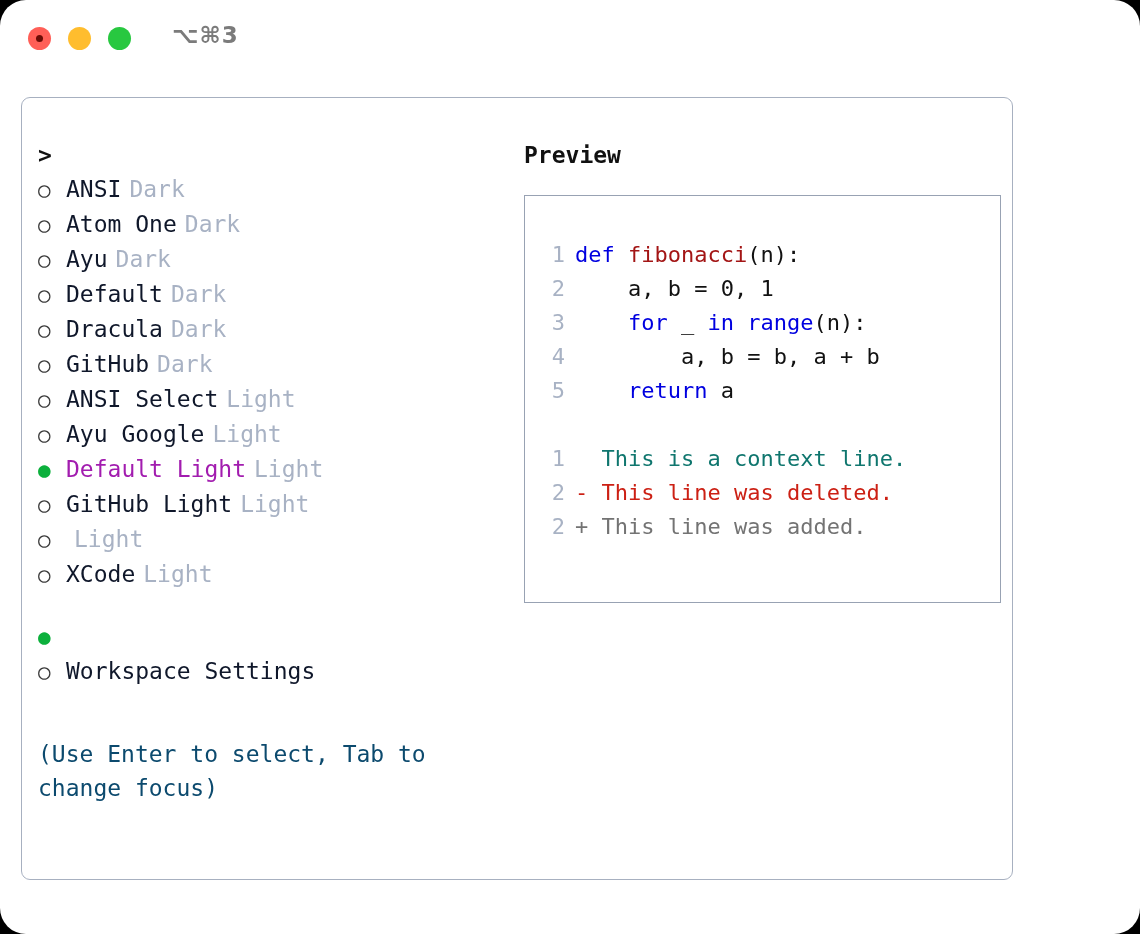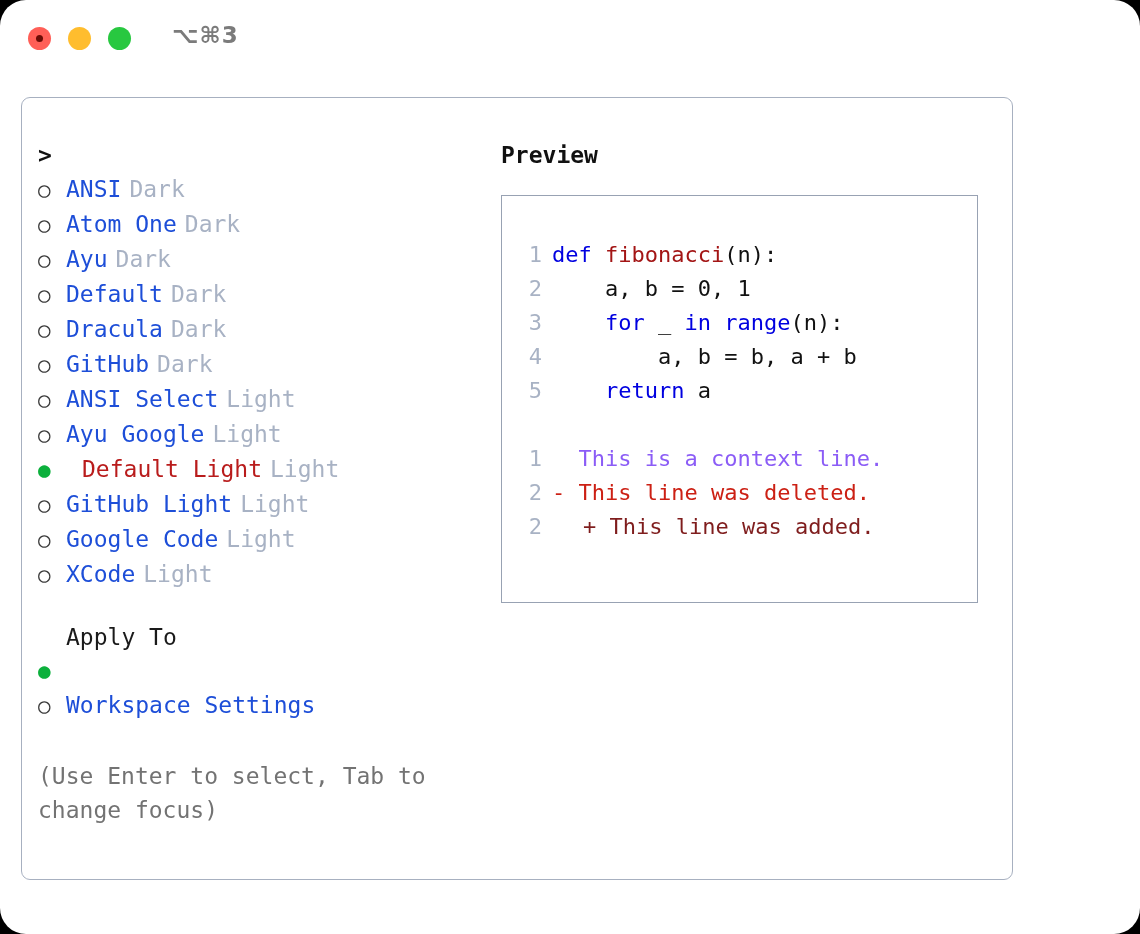--- a/index.html
+++ b/index.html
@@ -77,21 +77,21 @@
   }
 
   .col-left {
     position: absolute;
     left: 16px;
     top: 40px;
     width: 440px;
   }
   .col-right {
     position: absolute;
-    left: 479px;
+    left: 502px;
     top: 40px;
     width: 500px;
   }
 
   
   .section-title {
     font-size: 23px;
     font-weight: bold;
     color: #111111;
     line-height: 34px;
@@ -116,43 +116,43 @@
     color: #262626;
   }
   .marker {
     display: inline-block;
     width: 28px;
     flex: 0 0 28px;
     font-size: 21px;
     color: #3b3b3b;
   }
   .row.selected .marker { color: #0cb03c; }
-  .row.selected .label  { color: #b91c1c; margin-left: 16px; }
-  .label { color: #1d4ed8; }
+  .row.selected .label  { color: #a21caf; }
+  .label { color: #0f172a; }
   .tag {
     color: #a8b2c4;
     margin-left: 8px;
   }
 
   .subsection {
     margin-top: 28px;
   }
   .subsection-title {
     font-size: 23px;
     line-height: 34px;
     color: #1a1a1a;
     padding-left: 28px;
     white-space: pre;
   }
 
   .hint {
-    margin-top: 36px;
-    font-size: 23px;
-    line-height: 34px;
-    color: #737373;
+    margin-top: 48px;
+    font-size: 23px;
+    line-height: 34px;
+    color: #0c4a6e;
     width: 400px;
     white-space: pre-wrap;
   }
 
   
   .preview-title {
     font-size: 23px;
     font-weight: bold;
     color: #111111;
     line-height: 34px;
@@ -179,23 +179,23 @@
     flex: 0 0 26px;
     text-align: right;
     color: #a8b2c4;
     margin-right: 10px;
   }
   .blank-line { height: 34px; }
 
   .tok-kw   { color: #0000e0; }
   .tok-fn   { color: #a31515; }
   .tok-txt  { color: #111111; }
-  .tok-ctx  { color: #8b5cf6; }
+  .tok-ctx  { color: #0f766e; }
   .tok-del  { color: #cc2014; }
-  .tok-add  { color: #7f1d1d; margin-left: 31px; }
+  .tok-add  { color: #737373; }
 </style>
 </head>
 <body>
 
 <div class="window">
 
   <div class="titlebar">
     <div class="dot dot-red"></div>
     <div class="dot dot-yellow"></div>
     <div class="dot dot-green"></div>
@@ -214,26 +214,25 @@
           <div class="row"><span class="marker">○</span><span class="label">ANSI</span><span class="tag">Dark</span></div>
           <div class="row"><span class="marker">○</span><span class="label">Atom One</span><span class="tag">Dark</span></div>
           <div class="row"><span class="marker">○</span><span class="label">Ayu</span><span class="tag">Dark</span></div>
           <div class="row"><span class="marker">○</span><span class="label">Default</span><span class="tag">Dark</span></div>
           <div class="row"><span class="marker">○</span><span class="label">Dracula</span><span class="tag">Dark</span></div>
           <div class="row"><span class="marker">○</span><span class="label">GitHub</span><span class="tag">Dark</span></div>
           <div class="row"><span class="marker">○</span><span class="label">ANSI Select</span><span class="tag">Light</span></div>
           <div class="row"><span class="marker">○</span><span class="label">Ayu Google</span><span class="tag">Light</span></div>
           <div class="row selected"><span class="marker">●</span><span class="label">Default Light</span><span class="tag">Light</span></div>
           <div class="row"><span class="marker">○</span><span class="label">GitHub Light</span><span class="tag">Light</span></div>
-          <div class="row"><span class="marker">○</span><span class="label">Google Code</span><span class="tag">Light</span></div>
+          <div class="row"><span class="marker">○</span><span class="tag">Light</span></div>
           <div class="row"><span class="marker">○</span><span class="label">XCode</span><span class="tag">Light</span></div>
         </div>
 
       <div class="subsection">
-        <div class="subsection-title">Apply To</div>
         <div id="apply-list">
             <div class="row selected"><span class="marker">●</span></div>
             <div class="row"><span class="marker">○</span><span class="label">Workspace Settings</span></div>
           </div>
       </div>
 
       <div class="hint">(Use Enter to select, Tab to change focus)</div>
     </div>
 
     <div class="col-right">

